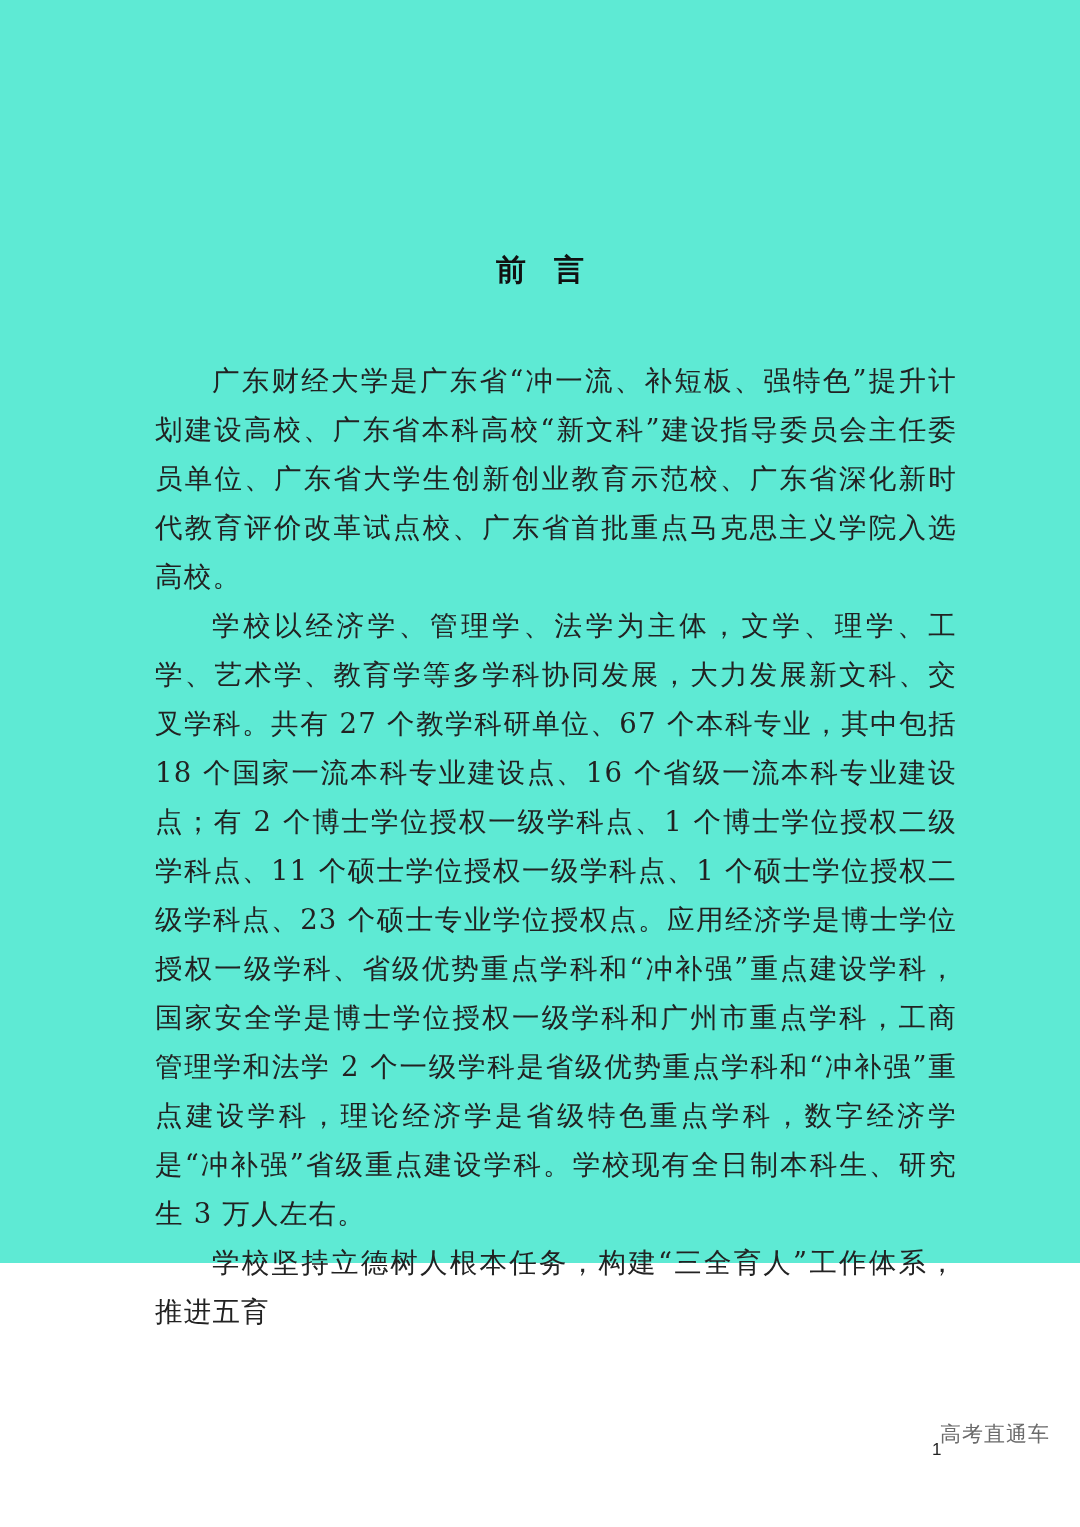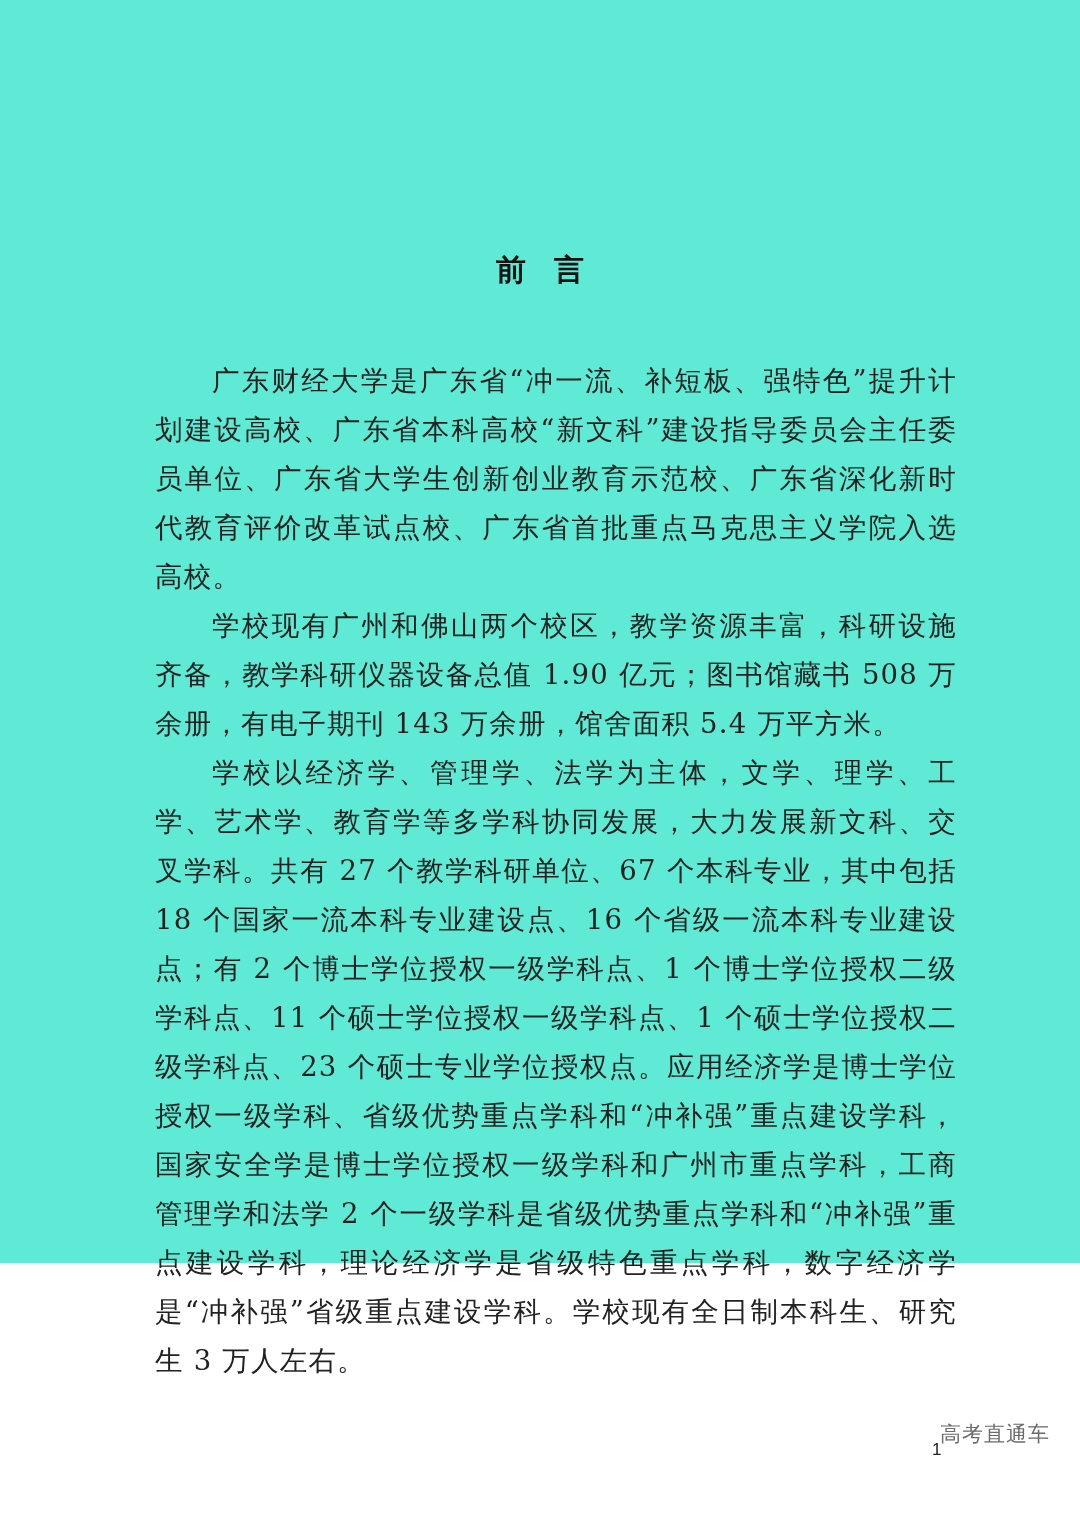--- a/index.html
+++ b/index.html
@@ -72,20 +72,20 @@
     }
   </style>
 </head>
 <body>
 
 <div class="page">
   <div class="title">前言</div>
 
   <div class="body-text">
     <p class="para">广东财经大学是广东省“冲一流、补短板、强特色”提升计划建设高校、广东省本科高校“新文科”建设指导委员会主任委员单位、广东省大学生创新创业教育示范校、广东省深化新时代教育评价改革试点校、广东省首批重点马克思主义学院入选高校。</p>
-    <p class="para">学校现有广州和佛山两个校区，教学资源丰富，科研设施齐备，教学科研仪器设备总值 1.90 亿元；图书馆藏书 508 万余册，有电子期刊 143 万余册，馆舍面积 5.4 万平方米。</p>
     <p class="para">学校以经济学、管理学、法学为主体，文学、理学、工学、艺术学、教育学等多学科协同发展，大力发展新文科、交叉学科。共有 27 个教学科研单位、67 个本科专业，其中包括 18 个国家一流本科专业建设点、16 个省级一流本科专业建设点；有 2 个博士学位授权一级学科点、1 个博士学位授权二级学科点、11 个硕士学位授权一级学科点、1 个硕士学位授权二级学科点、23 个硕士专业学位授权点。应用经济学是博士学位授权一级学科、省级优势重点学科和“冲补强”重点建设学科，国家安全学是博士学位授权一级学科和广州市重点学科，工商管理学和法学 2 个一级学科是省级优势重点学科和“冲补强”重点建设学科，理论经济学是省级特色重点学科，数字经济学是“冲补强”省级重点建设学科。学校现有全日制本科生、研究生 3 万人左右。</p>
+    <p class="para">学校坚持立德树人根本任务，构建“三全育人”工作体系，推进五育</p>
   </div>
 
   <div class="page-number">1</div>
 
   <div class="watermark">高考直通车</div>
 </div>
 
 </body></html>

